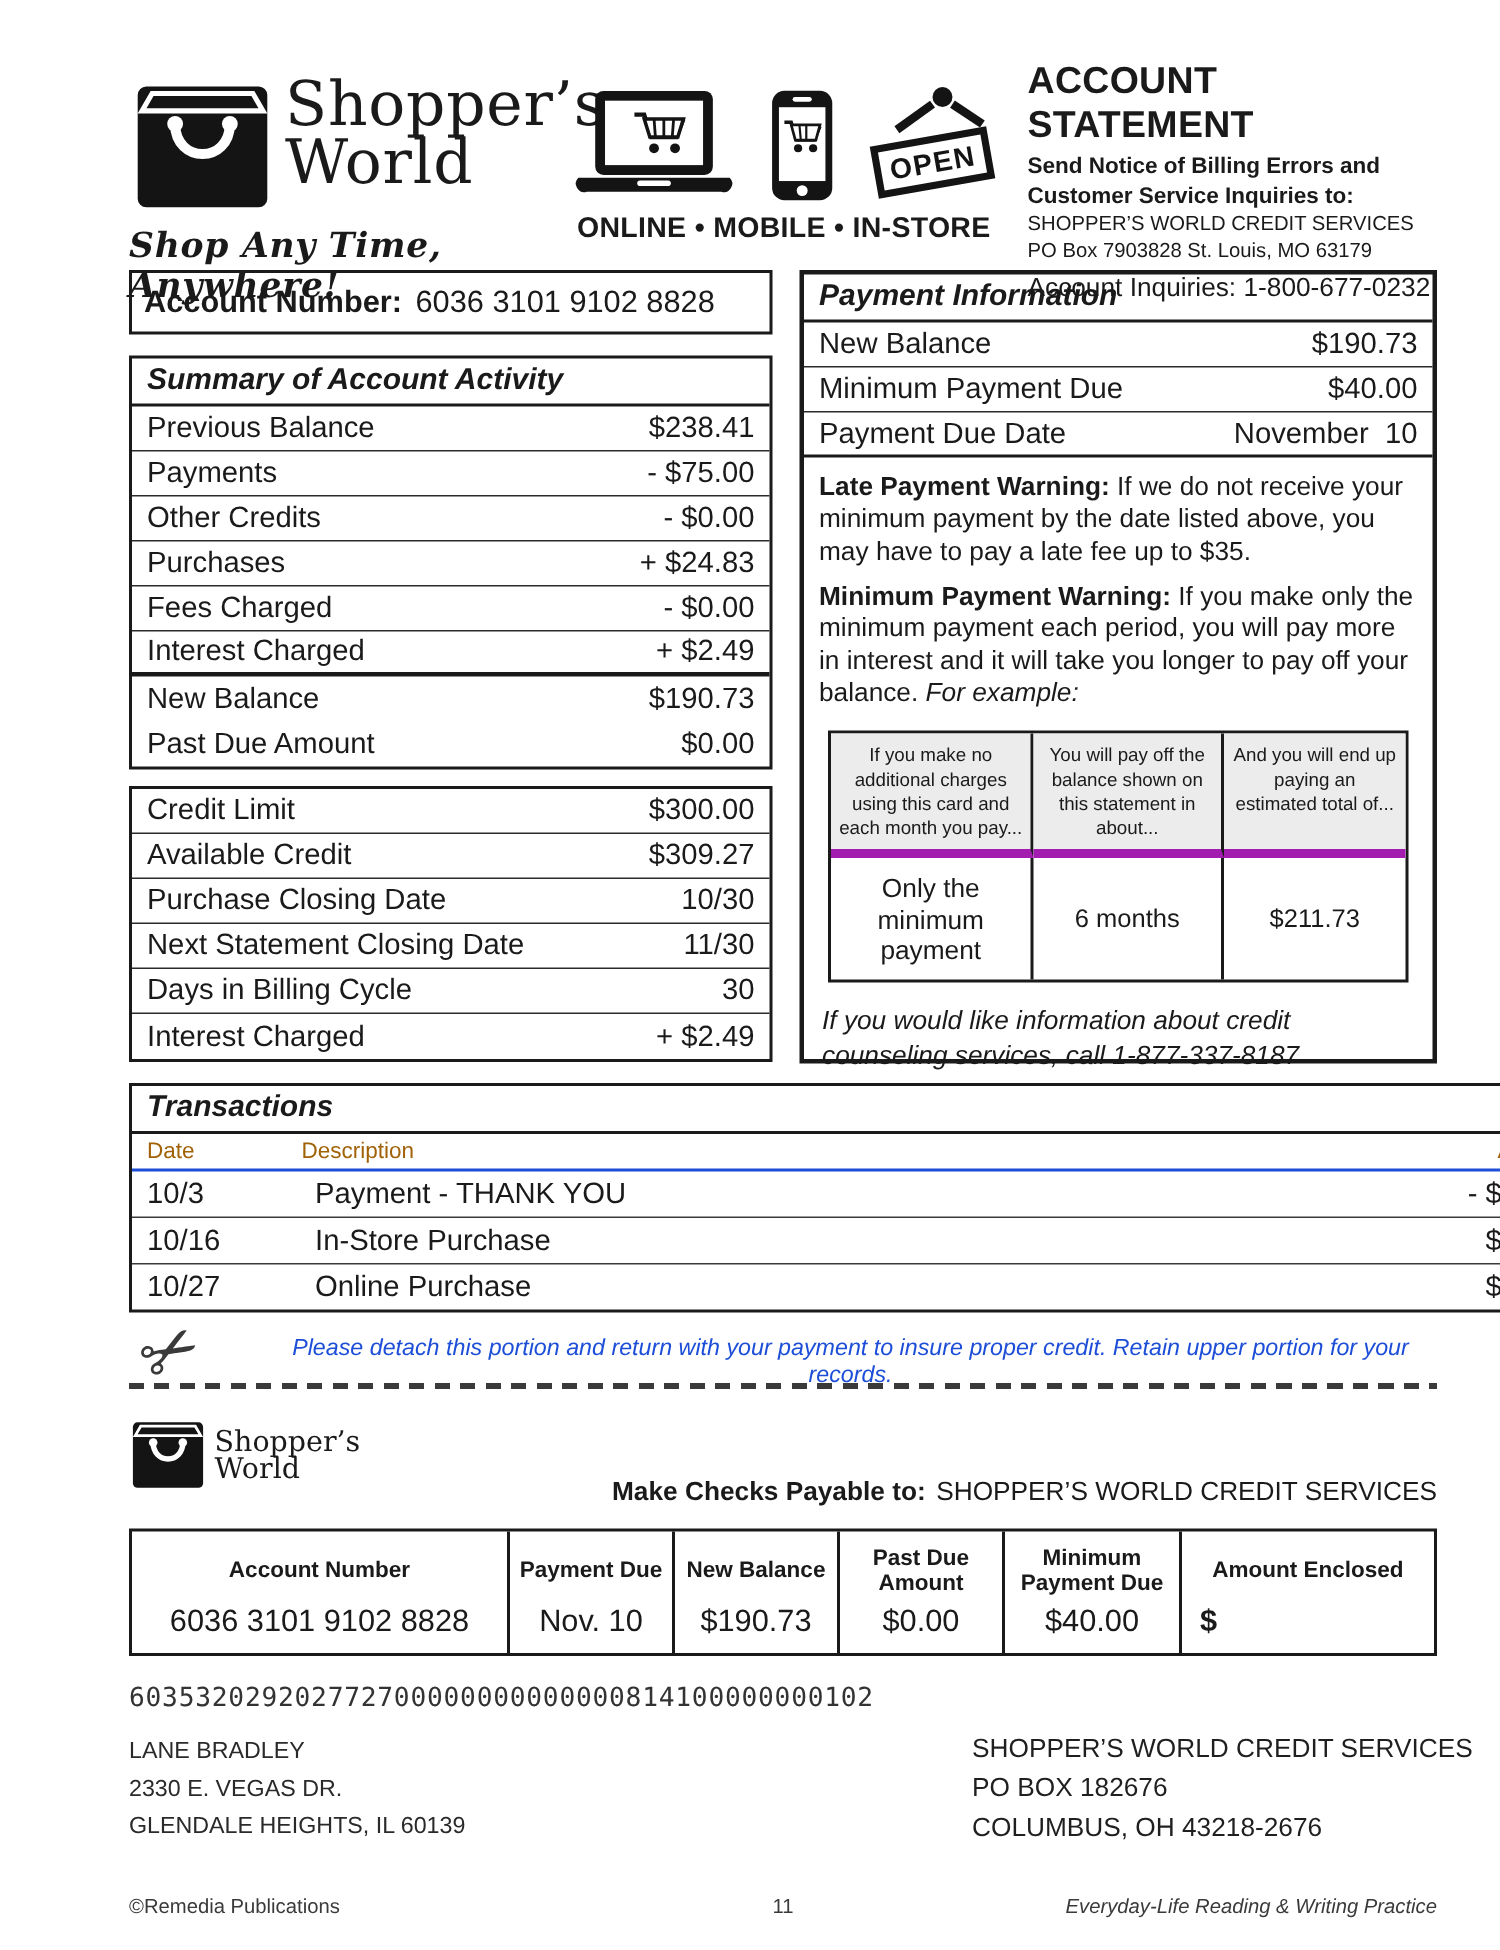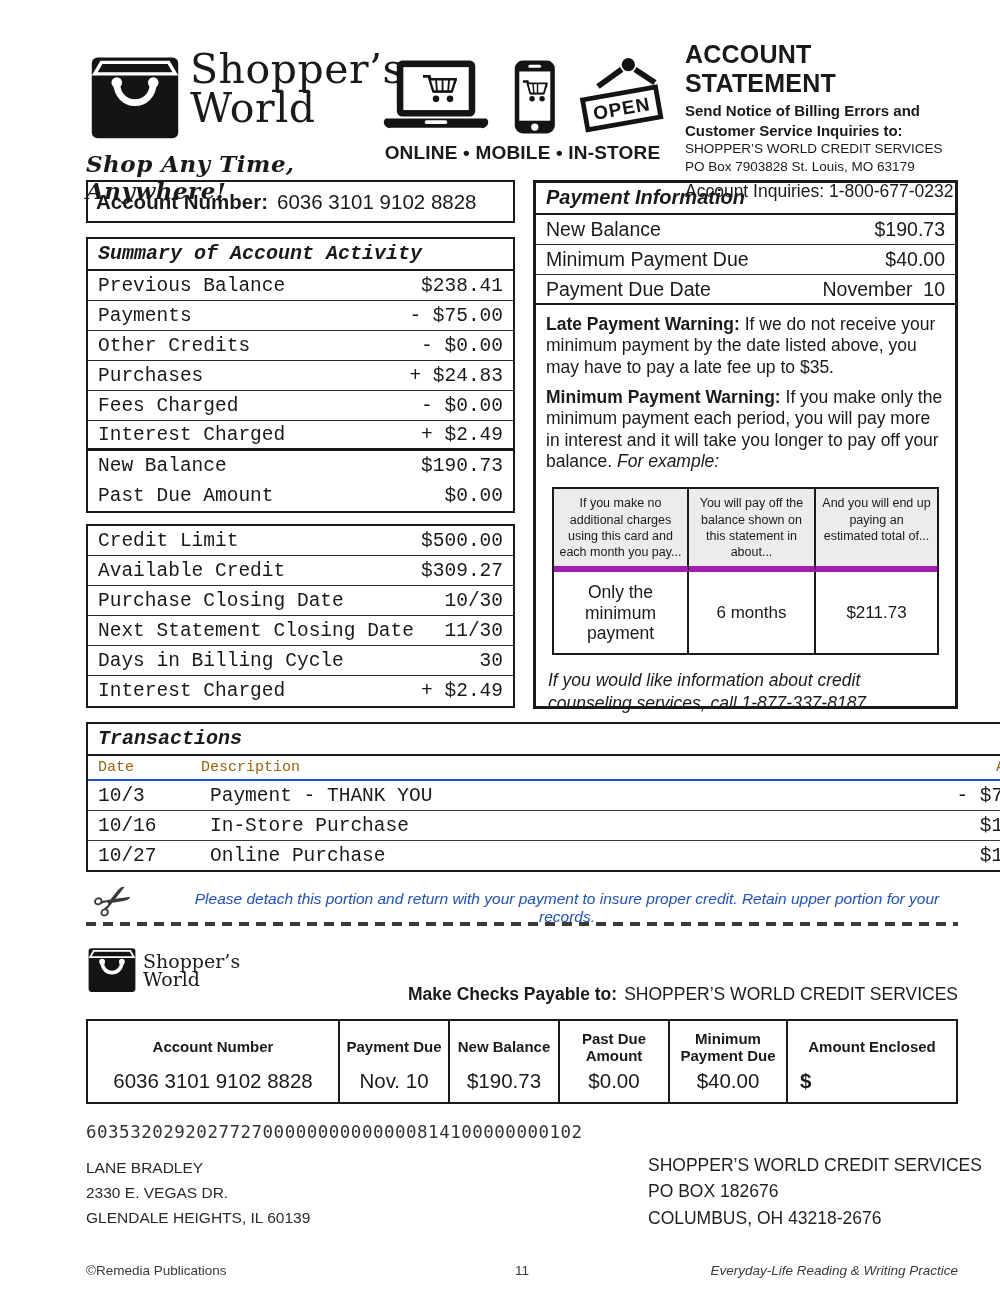--- a/index.html
+++ b/index.html
@@ -21,21 +21,21 @@
   .open-svg { width:92px; height:82px; }
   .channels-label { font-weight:bold; font-size:19px; margin-top:5px; letter-spacing:0.2px; white-space:nowrap; }
 
   .hdr-right { position:absolute; left:685px; top:40px; width:275px; }
   .stmt-title { font-weight:bold; font-size:25px; letter-spacing:0.2px; }
   .stmt-notice-bold { font-weight:bold; font-size:15px; line-height:1.3; margin-top:3px; }
   .stmt-notice { font-size:13.5px; line-height:1.35; }
   .stmt-inquiries { font-size:17.5px; margin-top:5px; }
 
   
-  .box-border { border:2.5px solid #1a1a1a; background:#fff;font-family:Liberation Mono, monospace; }
+  .box-border { border:2.5px solid #1a1a1a; background:#fff; }
   .tbl-title { font-style:italic; font-weight:bold; font-size:20px; padding:3px 10px 4px; border-bottom:2.5px solid #1a1a1a; }
   .trow { display:flex; justify-content:space-between; align-items:center; padding:2.5px 10px; font-size:19.5px; border-bottom:1.5px solid #2b2b2b; height:30px; }
   .trow:last-child { border-bottom:none; }
   .trow .val { white-space:pre; }
   .trow.heavy-bottom { border-bottom:3px solid #1a1a1a; }
   .trow.no-border { border-bottom:none; }
 
   
   .acct-box { position:absolute; left:86px; top:180px; width:429px; height:43px;
               border:2.5px solid #1a1a1a; display:flex; align-items:center; padding-left:8px; }
@@ -207,21 +207,21 @@
     </div>
     <div class="trow">
       <span>Past Due Amount</span>
       <span class="val">$0.00</span>
     </div>
   </div>
 
   <div class="credit-tbl box-border">
     <div class="trow">
       <span>Credit Limit</span>
-      <span class="val">$500.00</span>
+      <span class="val">$300.00</span>
     </div>
     <div class="trow">
       <span>Available Credit</span>
       <span class="val">$309.27</span>
     </div>
     <div class="trow">
       <span>Purchase Closing Date</span>
       <span class="val">10/30</span>
     </div>
     <div class="trow">

